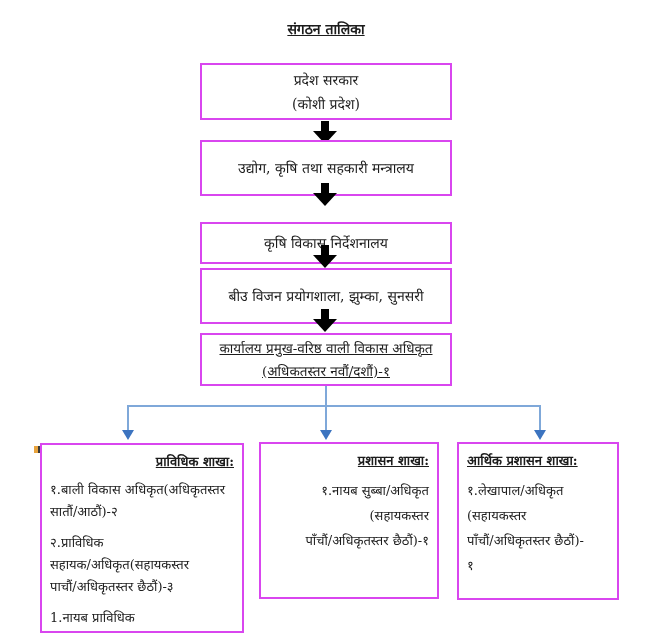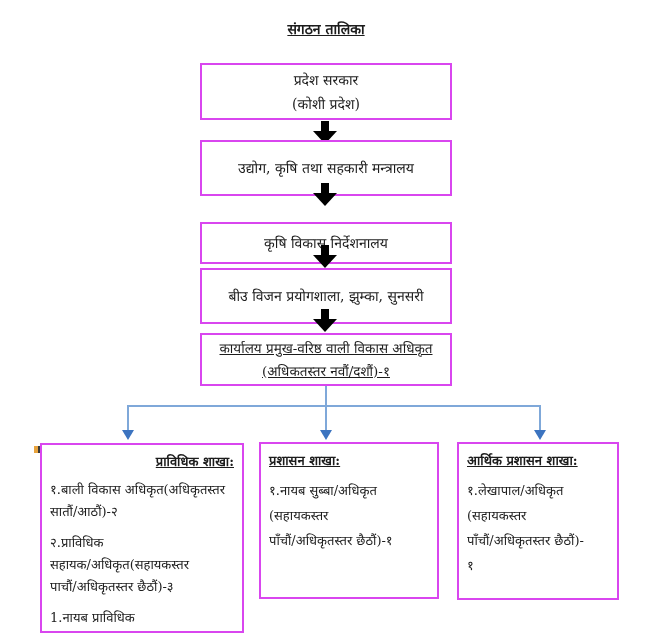--- a/index.html
+++ b/index.html
@@ -47,21 +47,21 @@
   .chead {
     position:absolute; width:0; height:0; top:430px;
     border-left:6px solid transparent; border-right:6px solid transparent;
     border-top:10px solid #3c74c0;
   }
   .hl { left:122px; } .hm { left:320px; } .hr { left:534px; }
 
   
   .branch { font-size:13px; padding:6px 8px; }
   .brL { left:40px;  top:443px; width:204px; height:190px; }
-  .brM { left:259px; top:442px; width:180px; height:157px; }
+  .brM { left:259px; top:442px; width:180px; height:157px;text-align:right; }
   .brR { left:457px; top:442px; width:162px; height:158px; }
   .b-title { font-weight:bold; text-decoration:underline; line-height:22px; margin-bottom:6px; }
   .brL .b-title { text-align:right; }
   .b-item { white-space:pre-line; }
   .brL .b-item { line-height:22px; }
   .brM .b-item, .brR .b-item { line-height:25px; }
   .b-item + .b-item { margin-top:9px; }
 
   
   .artifact {

